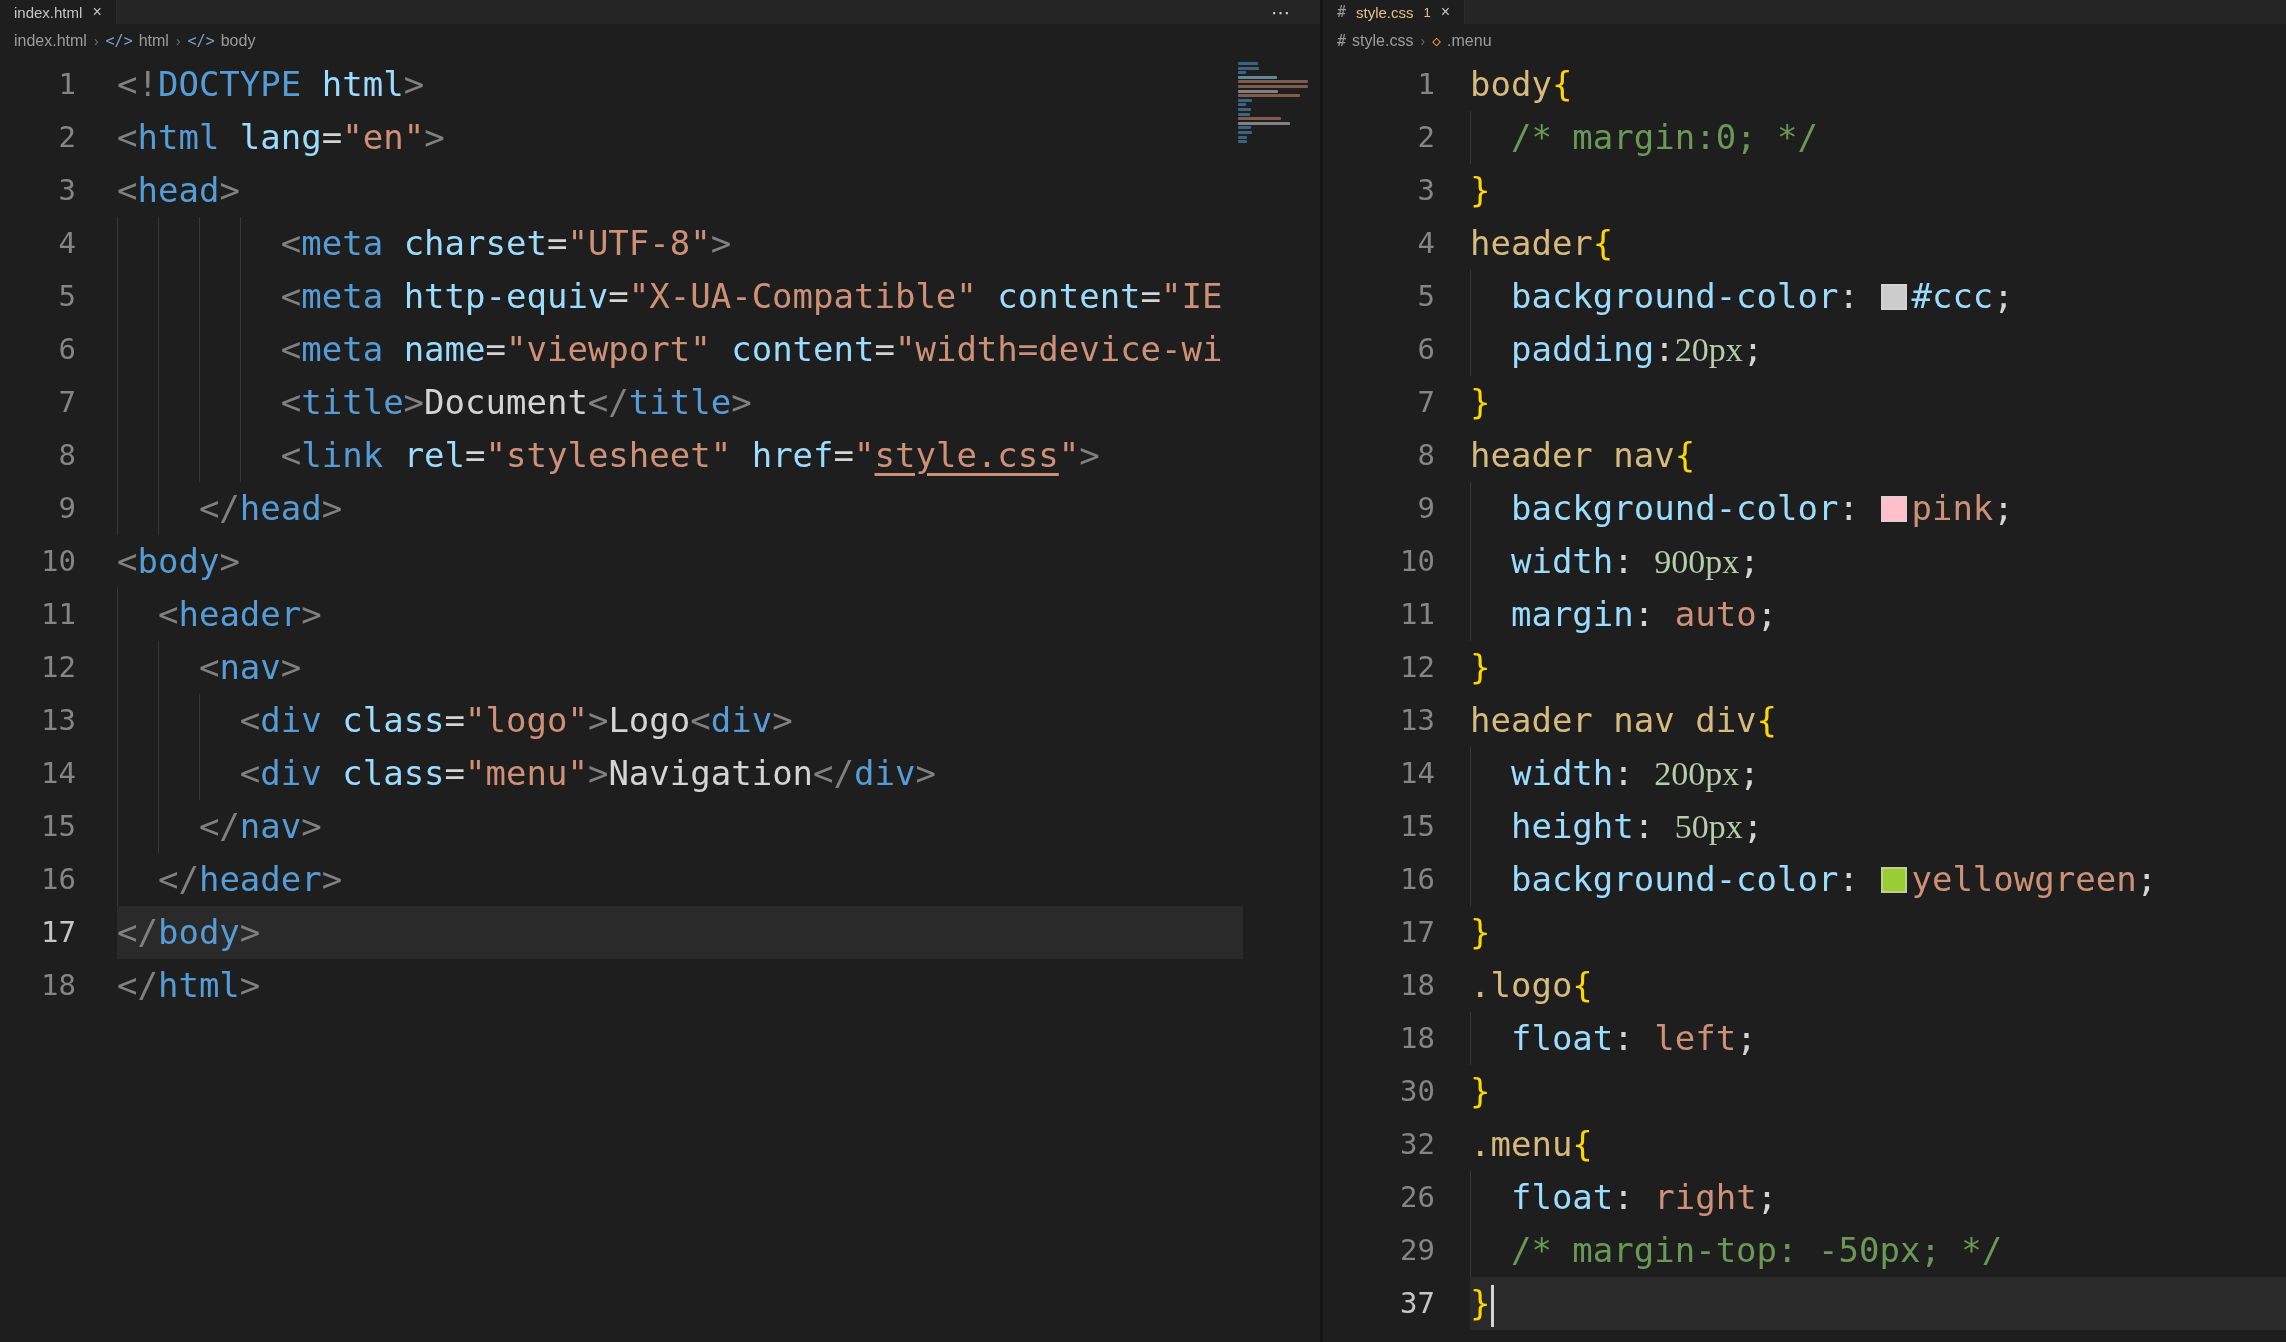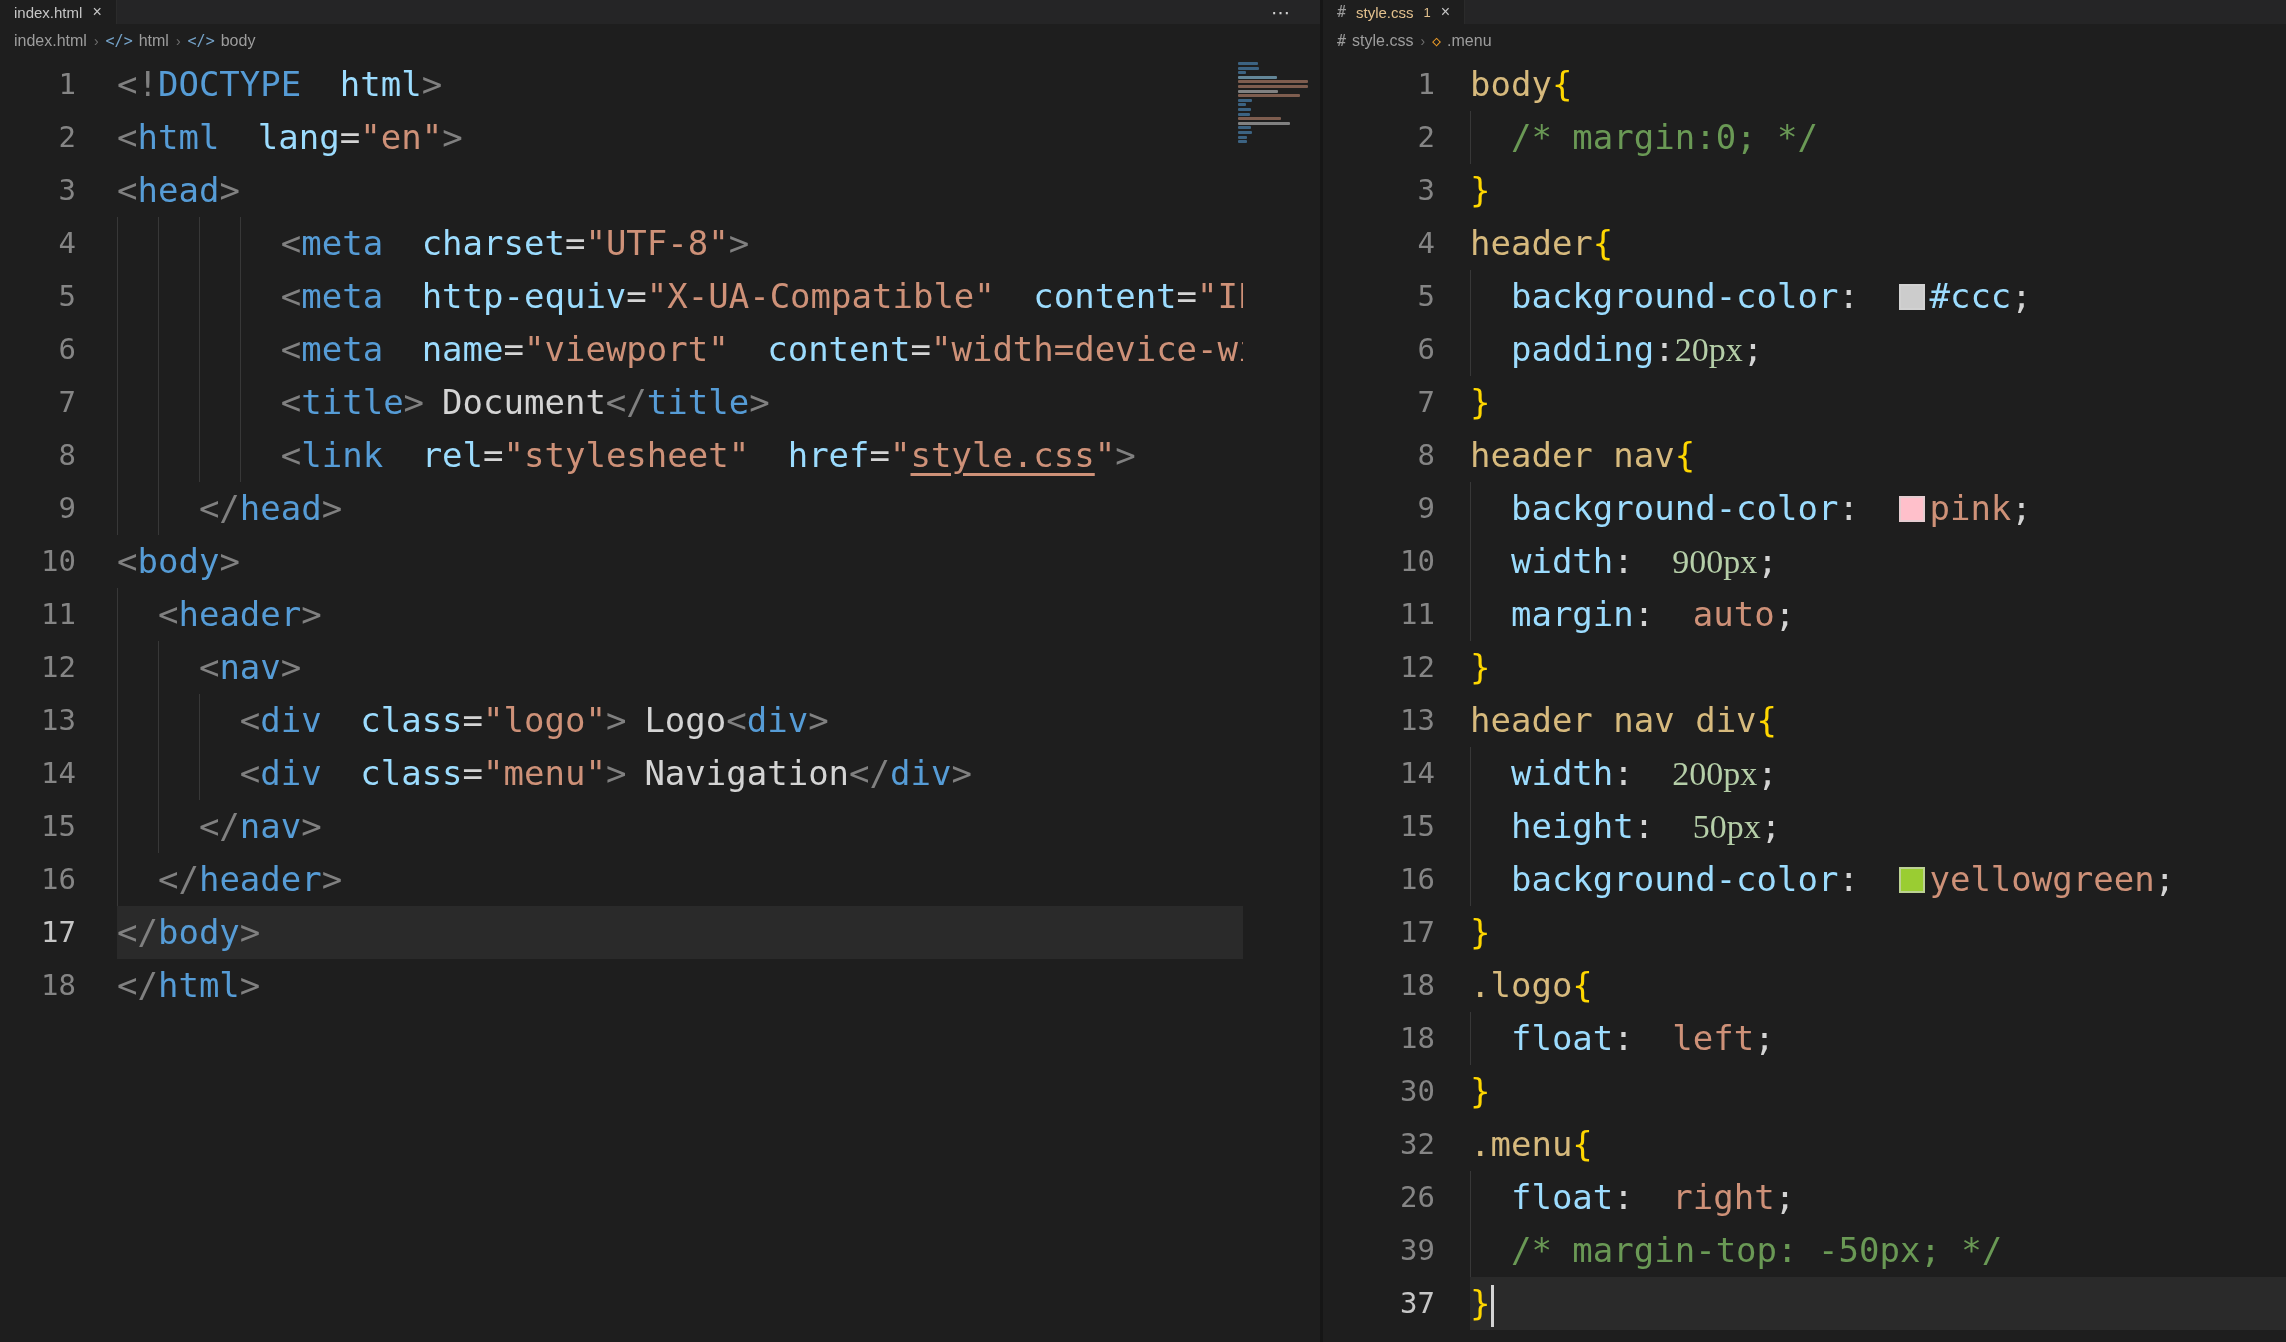--- a/index.html
+++ b/index.html
@@ -53,21 +53,21 @@
   #pane-left  .code { left:117px; width:1126px; }
   #pane-right .code { left:147px; right:0; }
   .cl { height:53px; position:relative; }
   .cl.cur { background:var(--ui-current_line,rgba(255,255,255,0.05)); }
   .guide { position:absolute; top:0; height:53px; width:1px; background:var(--ui-guide,#383838); }
 
   .tk-tag   { color:var(--tk-tag,#569cd6); }
   .tk-punc  { color:var(--tk-punc,#808080); }
   .tk-attr  { color:var(--tk-attr,#9cdcfe); }
   .tk-str   { color:var(--tk-str,#ce9178); }
-  .tk-text  { color:var(--tk-text,#d4d4d4);margin-left:18px; }
+  .tk-text  { color:var(--tk-text,#d4d4d4); }
   .tk-op    { color:var(--tk-op,#d4d4d4); }
   .tk-sel   { color:var(--tk-sel,#d7ba7d); }
   .tk-brace { color:var(--tk-brace,#ffd700); }
   .tk-prop  { color:var(--tk-prop,#9cdcfe); }
   .tk-val   { color:var(--tk-val,#ce9178); }
   .tk-num   { color:var(--tk-num,#b5cea8);font-family:Liberation Serif, serif; }
   .tk-com   { color:var(--tk-com,#6a9955); }
   .tk-hex   { color:var(--tk-hex,#9cdcfe); }
   .tk-link  { color:var(--tk-str,#ce9178); text-decoration:underline; text-underline-offset:6px; }
   .tk-ws    { color:#d4d4d4; }
@@ -198,20 +198,20 @@
           <div class="ln">13</div>
           <div class="ln">14</div>
           <div class="ln">15</div>
           <div class="ln">16</div>
           <div class="ln">17</div>
           <div class="ln">18</div>
           <div class="ln">18</div>
           <div class="ln">30</div>
           <div class="ln">32</div>
           <div class="ln">26</div>
-          <div class="ln">39</div>
+          <div class="ln">29</div>
           <div class="ln active">37</div>
         </div>
       <div class="code" id="code-right"><div class="cl"><span class="tk-sel">body</span><span class="tk-brace">{</span></div><div class="cl"><span class="guide" style="left: 0ch;"></span><span class="tk-ws">  </span><span class="tk-com">/* margin:0; */</span></div><div class="cl"><span class="tk-brace">}</span></div><div class="cl"><span class="tk-sel">header</span><span class="tk-brace">{</span></div><div class="cl"><span class="guide" style="left: 0ch;"></span><span class="tk-ws">  </span><span class="tk-prop">background-color</span><span class="tk-op">:</span><span class="tk-text"> </span><span class="swatch" style="background: rgb(204, 204, 204);"></span><span class="tk-hex">#ccc</span><span class="tk-op">;</span></div><div class="cl"><span class="guide" style="left: 0ch;"></span><span class="tk-ws">  </span><span class="tk-prop">padding</span><span class="tk-op">:</span><span class="tk-num">20px</span><span class="tk-op">;</span></div><div class="cl"><span class="tk-brace">}</span></div><div class="cl"><span class="tk-sel">header nav</span><span class="tk-brace">{</span></div><div class="cl"><span class="guide" style="left: 0ch;"></span><span class="tk-ws">  </span><span class="tk-prop">background-color</span><span class="tk-op">:</span><span class="tk-text"> </span><span class="swatch" style="background: rgb(255, 192, 203);"></span><span class="tk-val">pink</span><span class="tk-op">;</span></div><div class="cl"><span class="guide" style="left: 0ch;"></span><span class="tk-ws">  </span><span class="tk-prop">width</span><span class="tk-op">:</span><span class="tk-text"> </span><span class="tk-num">900px</span><span class="tk-op">;</span></div><div class="cl"><span class="guide" style="left: 0ch;"></span><span class="tk-ws">  </span><span class="tk-prop">margin</span><span class="tk-op">:</span><span class="tk-text"> </span><span class="tk-val">auto</span><span class="tk-op">;</span></div><div class="cl"><span class="tk-brace">}</span></div><div class="cl"><span class="tk-sel">header nav div</span><span class="tk-brace">{</span></div><div class="cl"><span class="guide" style="left: 0ch;"></span><span class="tk-ws">  </span><span class="tk-prop">width</span><span class="tk-op">:</span><span class="tk-text"> </span><span class="tk-num">200px</span><span class="tk-op">;</span></div><div class="cl"><span class="guide" style="left: 0ch;"></span><span class="tk-ws">  </span><span class="tk-prop">height</span><span class="tk-op">:</span><span class="tk-text"> </span><span class="tk-num">50px</span><span class="tk-op">;</span></div><div class="cl"><span class="guide" style="left: 0ch;"></span><span class="tk-ws">  </span><span class="tk-prop">background-color</span><span class="tk-op">:</span><span class="tk-text"> </span><span class="swatch" style="background: rgb(154, 205, 50);"></span><span class="tk-val">yellowgreen</span><span class="tk-op">;</span></div><div class="cl"><span class="tk-brace">}</span></div><div class="cl"><span class="tk-sel">.logo</span><span class="tk-brace">{</span></div><div class="cl"><span class="guide" style="left: 0ch;"></span><span class="tk-ws">  </span><span class="tk-prop">float</span><span class="tk-op">:</span><span class="tk-text"> </span><span class="tk-val">left</span><span class="tk-op">;</span></div><div class="cl"><span class="tk-brace">}</span></div><div class="cl"><span class="tk-sel">.menu</span><span class="tk-brace">{</span></div><div class="cl"><span class="guide" style="left: 0ch;"></span><span class="tk-ws">  </span><span class="tk-prop">float</span><span class="tk-op">:</span><span class="tk-text"> </span><span class="tk-val">right</span><span class="tk-op">;</span></div><div class="cl"><span class="guide" style="left: 0ch;"></span><span class="tk-ws">  </span><span class="tk-com">/* margin-top: -50px; */</span></div><div class="cl cur"><span class="tk-brace">}</span><span class="cursor"></span></div></div>
     </div>
   </section>
 
 </div>
 
 </body></html>

